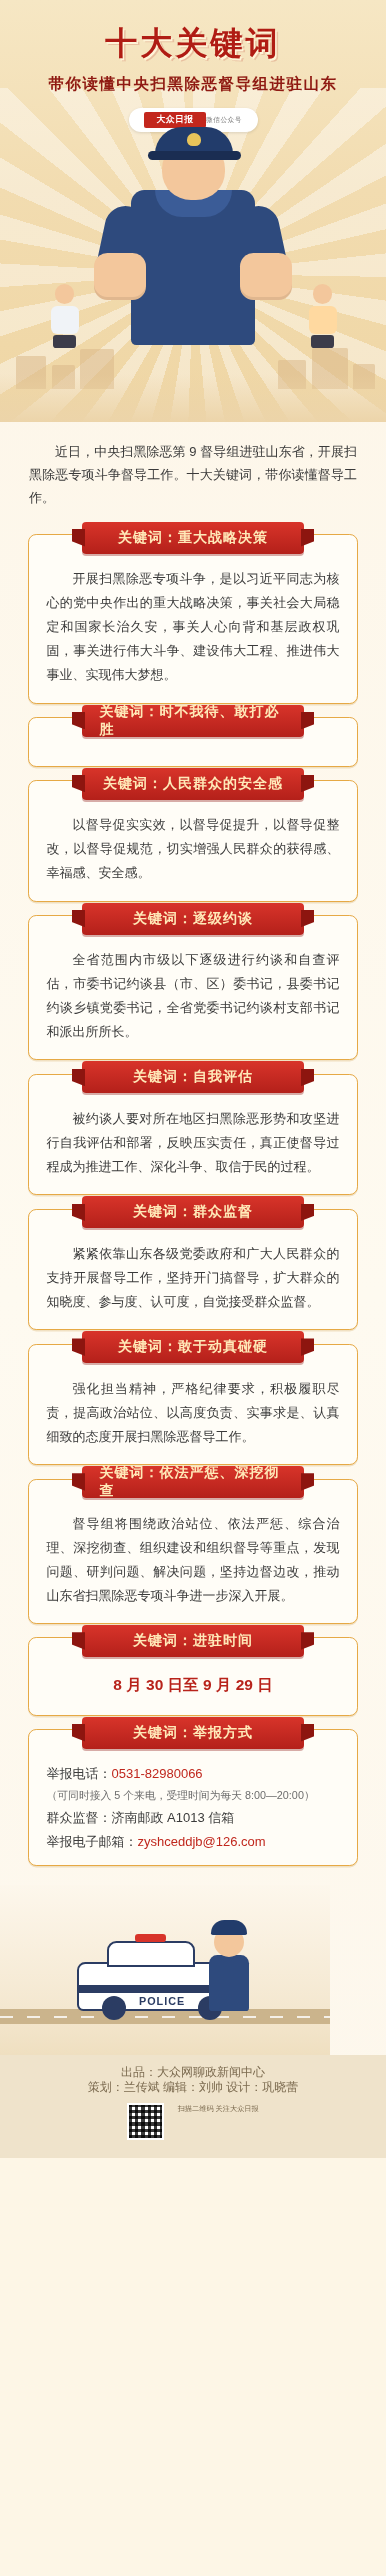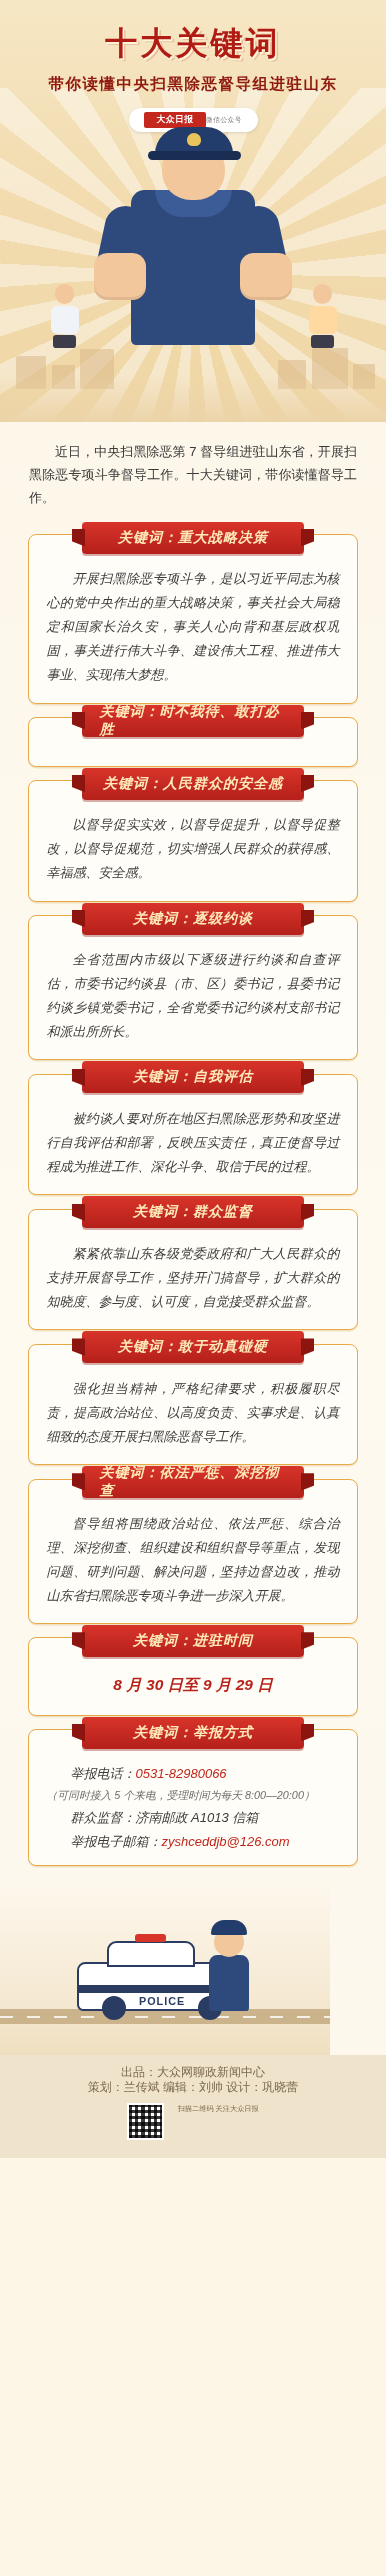--- a/index.html
+++ b/index.html
@@ -168,21 +168,20 @@
   
   .card {
     position: relative;
     width: 330px;
     margin: 13.4px auto 0;
     background: #fffdf7;
     border: 1.5px solid #e6a945;
     border-radius: 8.2px;
     padding: 32px 17.5px 15.5px;
     box-shadow: 0 1.5px 0 rgba(204,150,60,.25);
-    font-style: italic;
   }
   .ribbon {
     position: absolute;
     left: 50%;
     top: -13.4px;
     transform: translateX(-50%);
     min-width: 222px;
     height: 32px;
     background: linear-gradient(180deg,#d8342a 0%, #b4201a 100%);
     border-radius: 4.1px;
@@ -217,21 +216,21 @@
 
   
   .contact {
     width: 330px;
     margin: 15.5px auto 0;
     background: #fffdf7;
     border: 1.5px solid #e6a945;
     border-radius: 8.2px;
     padding: 15.5px 17.5px;
   }
-  .contact .line { font-size: 13px; line-height: 24px; color: #3b3b3b; margin-left: 24px; }
+  .contact .line { font-size: 13px; line-height: 24px; color: #3b3b3b; }
   .contact .sub { font-size: 10.8px; color: #6d6d6d; line-height: 19.6px; }
   .contact .red { color: #c0271d; }
 
   
   .footer-illus {
     position: relative;
     margin-top: 18.5px;
     width: 330px;
     height: 170px;
     background: linear-gradient(180deg, #fdf7ec 0%, #f4e7cf 75%, #efdfc0 100%);
@@ -327,21 +326,21 @@
       <div class="fist-l"></div>
       <div class="fist-r"></div>
 
       <div class="ground3"></div>
       <div class="ground2"></div>
       <div class="ground"></div>
     </div>
   </div>
 
   <div class="intro">
-    <p>近日，中央扫黑除恶第 7 督导组进驻山东省，开展扫黑除恶专项斗争督导工作。十大关键词，带你读懂督导工作。</p>
+    <p>近日，中央扫黑除恶第 9 督导组进驻山东省，开展扫黑除恶专项斗争督导工作。十大关键词，带你读懂督导工作。</p>
   </div>
 
   <div class="card">
     <div class="ribbon">关键词：重大战略决策</div>
     <p>开展扫黑除恶专项斗争，是以习近平同志为核心的党中央作出的重大战略决策，事关社会大局稳定和国家长治久安，事关人心向背和基层政权巩固，事关进行伟大斗争、建设伟大工程、推进伟大事业、实现伟大梦想。</p>
   </div>
 
   <div class="card">
     <div class="ribbon">关键词：时不我待、敢打必胜</div>
   </div>

